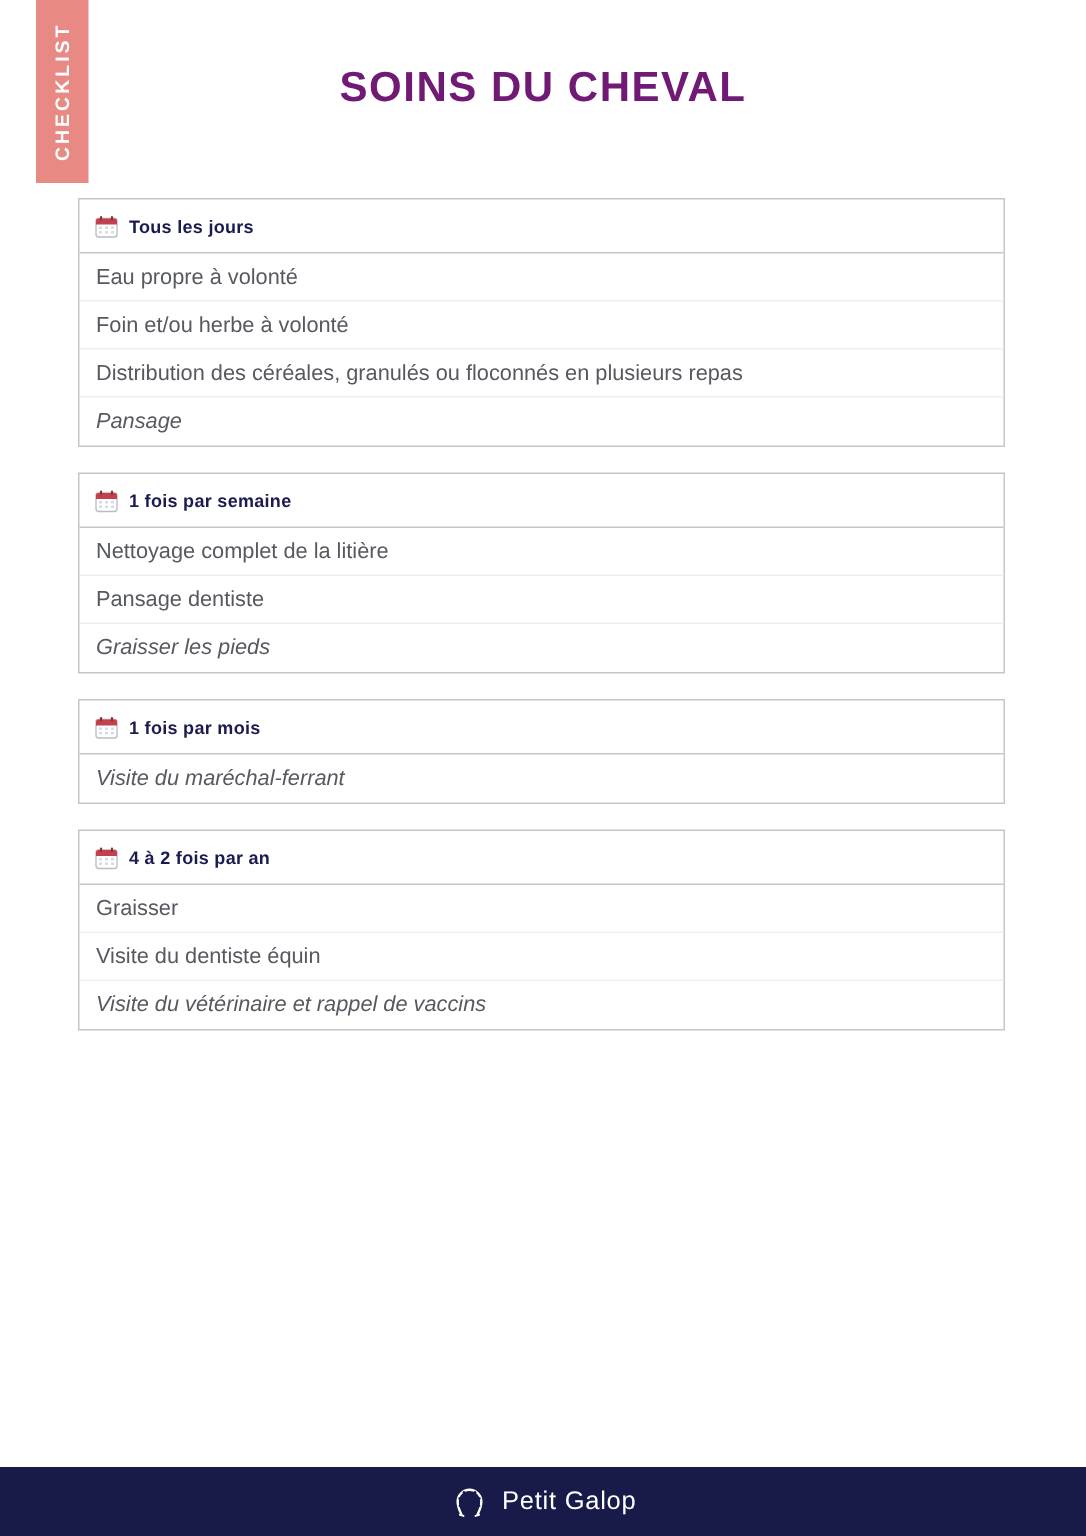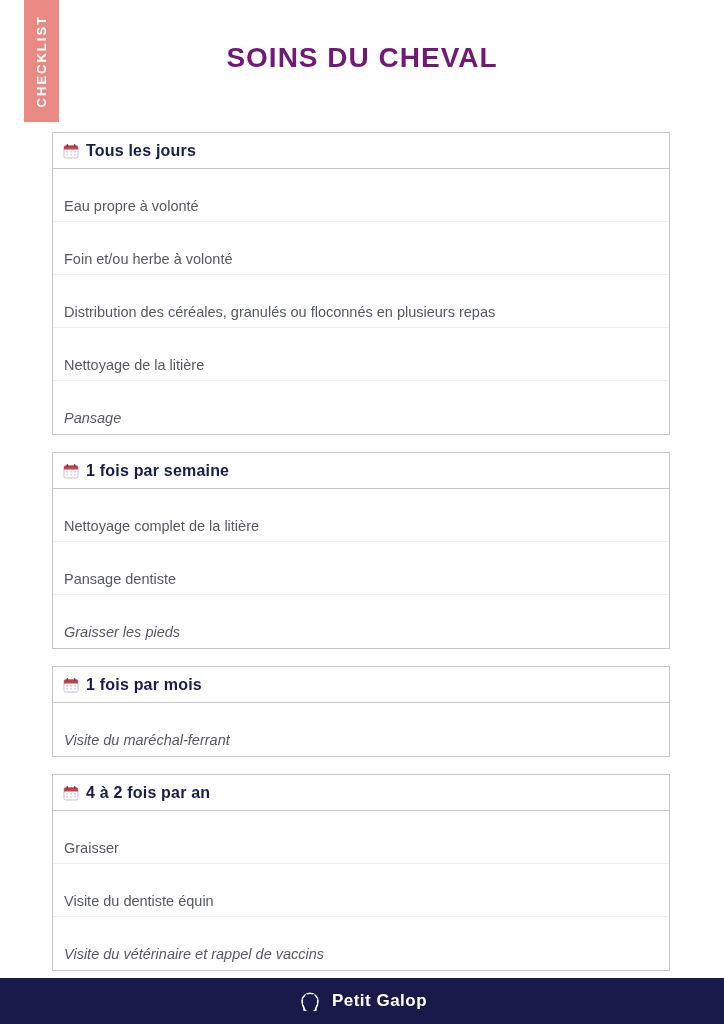--- a/index.html
+++ b/index.html
@@ -43,45 +43,44 @@
     border:1px solid #c6c6c6;
     background:#ffffff;
     margin-bottom:17px;
   }
   .section-header {
     display:flex; align-items:center; gap:7px;
     height:36px;
     padding:0 10px;
     border-bottom:1px solid #c6c6c6;
     color:#1a1b4e;
-    font-size:16px; font-weight:700;
+    font-size:12px; font-weight:700;
     letter-spacing:0.2px;
   }
   .cal-icon { flex:0 0 auto; display:inline-flex; }
   .item {
     height:32px;
     display:flex; align-items:center;
     padding:0 11px;
     color:#56595f;
     font-size:14.5px;
     border-bottom:1px solid #efefef;
-    margin-top:21px;
   }
   .item:last-child { border-bottom:none;font-style:italic; }
   
   .footer {
     position:absolute; left:0; bottom:0;
     width:100%; height:46px;
     background:#181a4a;
     display:flex; align-items:center; justify-content:center;
     gap:9px;
   }
   .footer .brand {
     color:#ffffff;
-    font-size:17px; font-weight:700;
+    font-size:17px; font-weight:400;
     letter-spacing:0.5px;
   }
 </style>
 </head>
 <body>
 
 <div class="page">
 
   <div class="ribbon">
     <span>CHECKLIST</span>
@@ -107,21 +106,20 @@
                 <rect x="7" y="11" width="2" height="1.6"></rect>
                 <rect x="11" y="11" width="2" height="1.6"></rect>
             </g>
           </svg>
         </span>
         <span>Tous les jours</span>
       </div>
       <div class="item">Eau propre à volonté</div>
       <div class="item">Foin et/ou herbe à volonté</div>
       <div class="item">Distribution des céréales, granulés ou floconnés en plusieurs repas</div>
-      <div class="item">Nettoyage de la litière</div>
       <div class="item">Pansage</div>
     </div>
 
     <div class="section">
       <div class="section-header">
         <span class="cal-icon">
           <svg width="16" height="16" viewBox="0 0 16 16">
             <rect x="1" y="2.6" width="14" height="12.4" rx="1.6" fill="#ffffff" stroke="#b9bcc4" stroke-width="0.9"></rect>
             <path d="M1 4.2 a1.6 1.6 0 0 1 1.6 -1.6 h10.8 a1.6 1.6 0 0 1 1.6 1.6 v2.4 H1 Z" fill="#c2414d"></path>
             <rect x="3.6" y="1" width="1.5" height="3" rx="0.75" fill="#8e2f3a"></rect>

